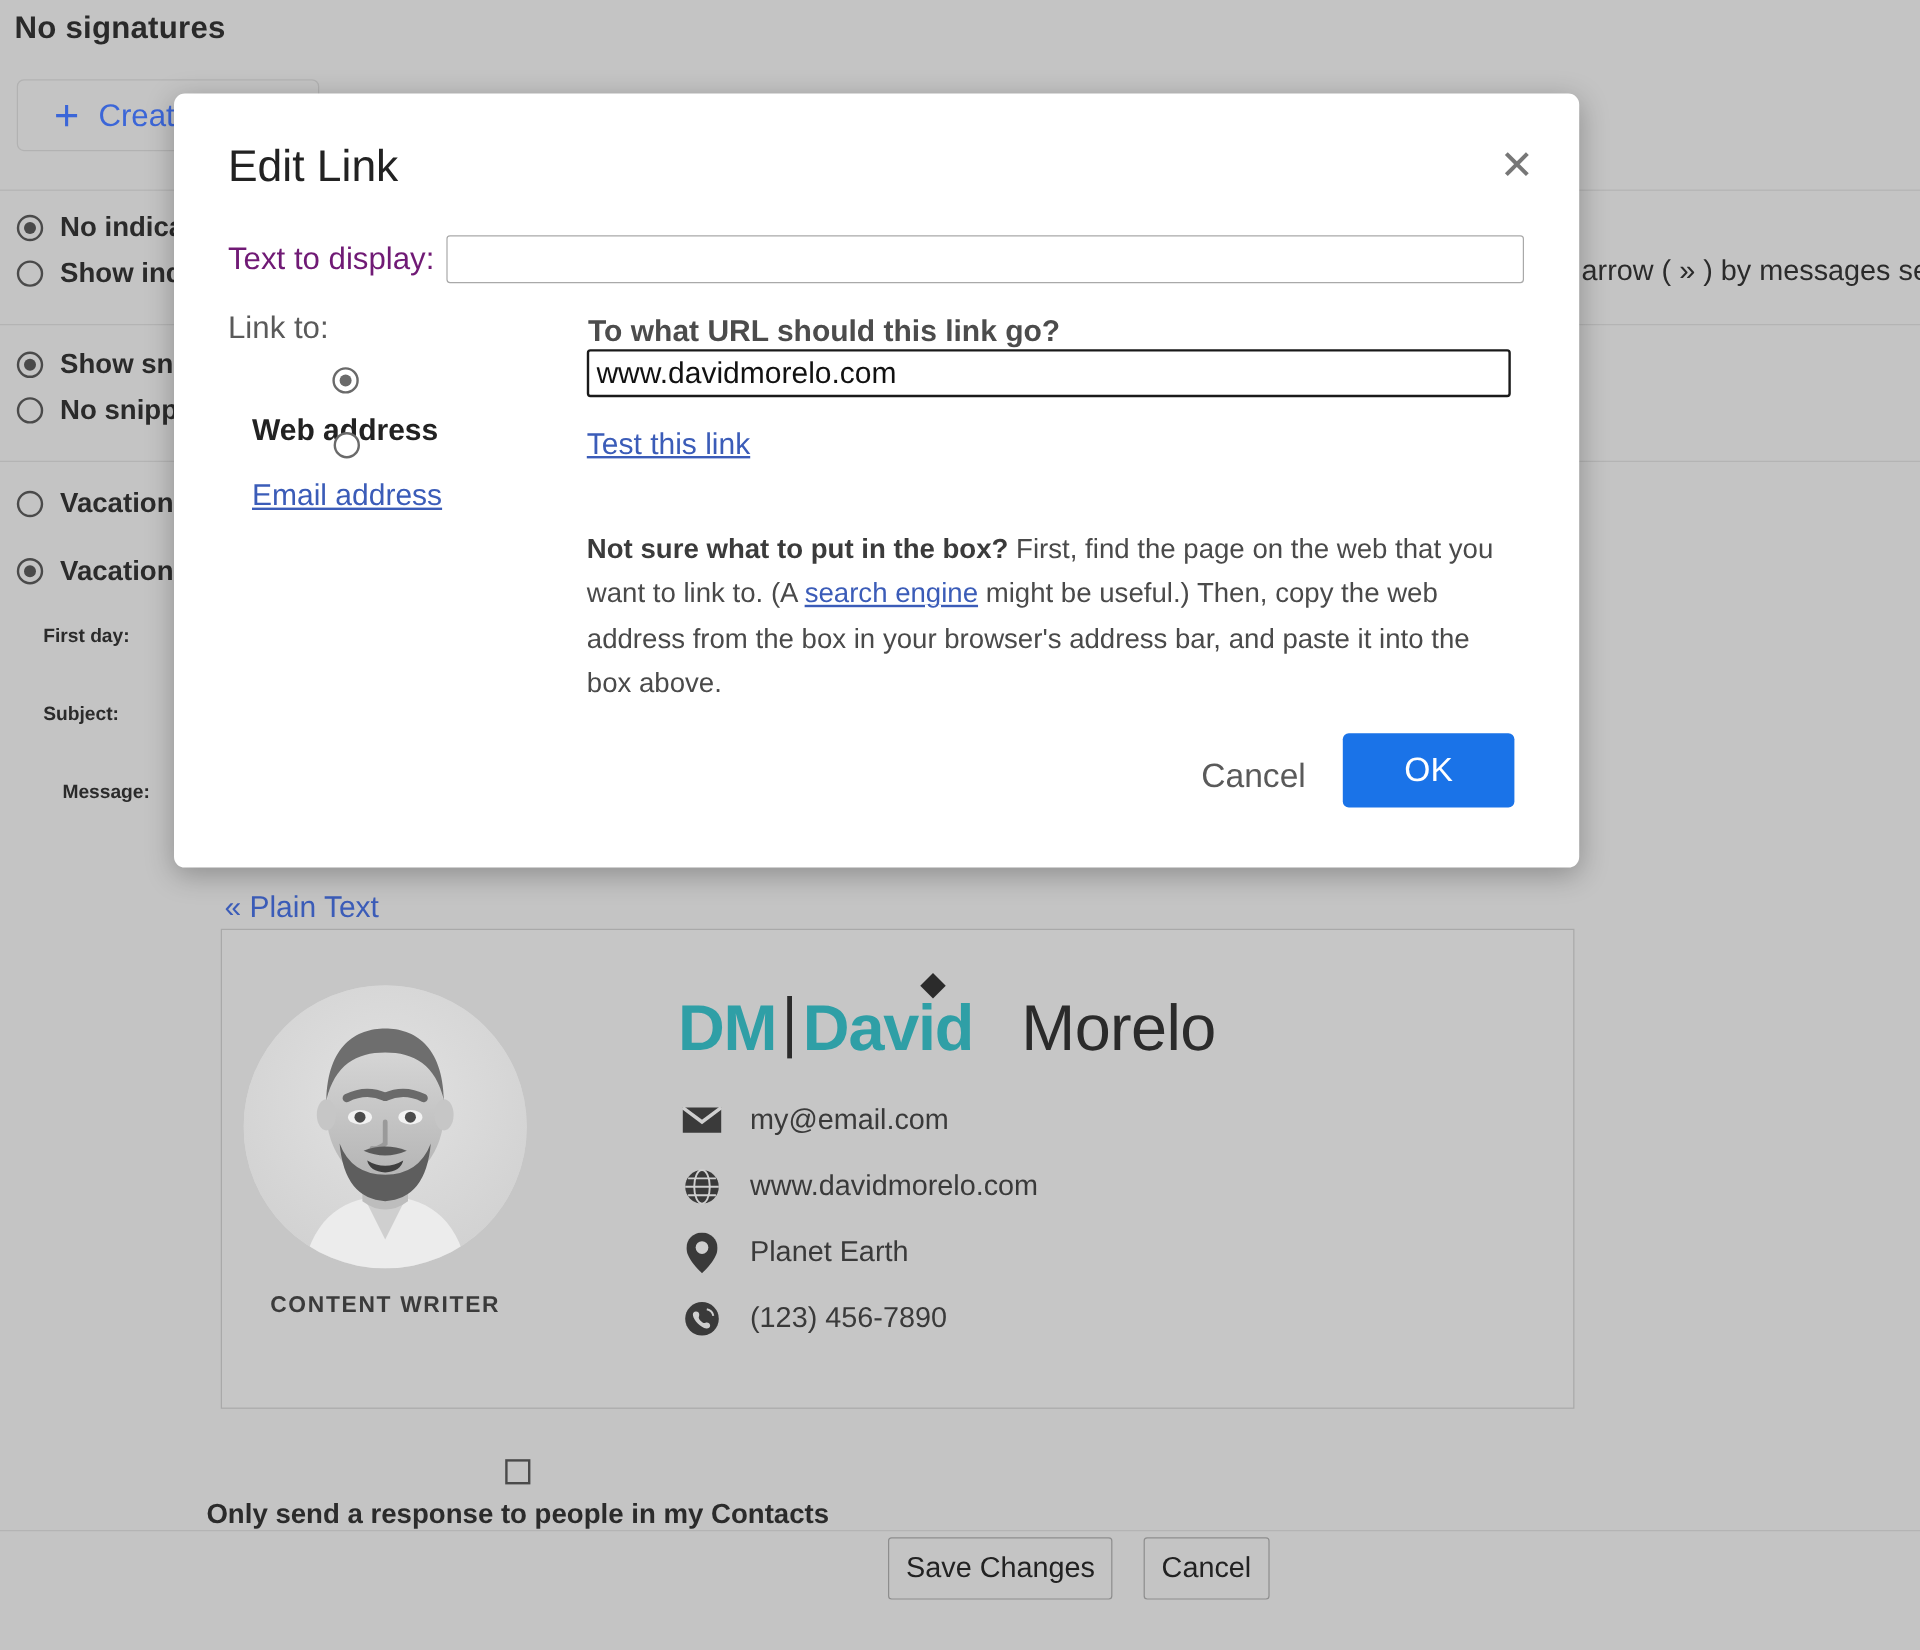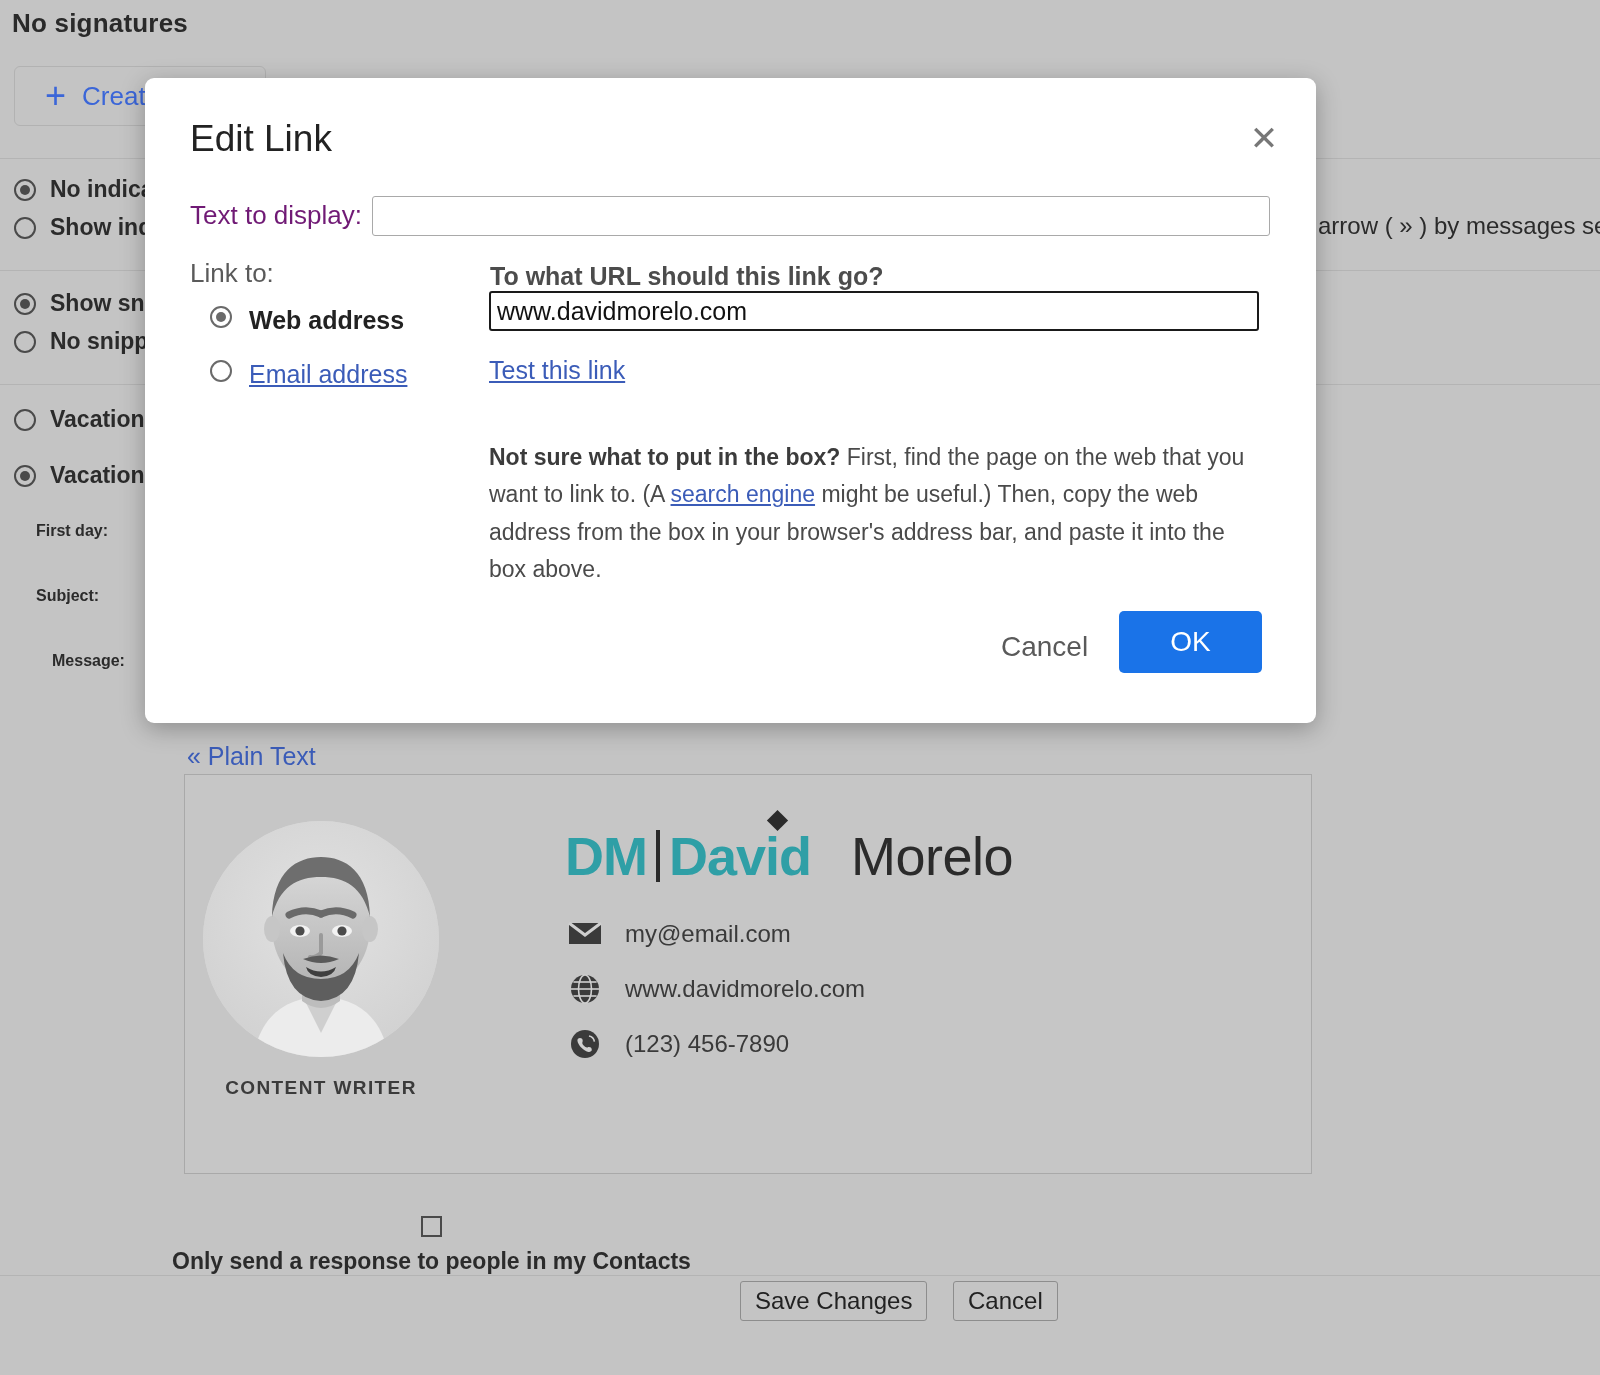--- a/index.html
+++ b/index.html
@@ -111,21 +111,21 @@
     display: flex; align-items: center; gap: 11px; flex-direction: column;
   }
   .cb {
     width: 21px; height: 21px; border: 2px solid #4a4a4a; background: transparent;
     flex: none;
   }
   .only-send-label { font-size: 23px; font-weight: bold; color: #2b2b2b; }
 
   .btn-bar { position: absolute; left: 0; top: 1281px; width: 1600px; }
   .gbtn {
-    position: absolute; height: 40px;
+    position: absolute; height: 52px;
     border: 1px solid #8d8d8d; border-radius: 3px;
     background: #c4c4c4; color: #222;
     font-size: 24px; font-family: "Liberation Sans", sans-serif;
     display: flex; align-items: center; justify-content: center;
     padding: 0 14px;
   }
 
   
   .dialog {
     position: absolute; left: 145px; top: 78px;
@@ -155,21 +155,21 @@
     border: 1px solid #a9a9a9; border-radius: 3px; background: #fff;
     font-size: 23px; padding: 0 8px; font-family: "Liberation Sans", sans-serif;
     color: #222; outline: none;
   }
 
   .linkto-label {
     position: absolute; left: 45px; top: 180px;
     font-size: 26px; color: #5a5a5a; text-align: center;
   }
   .dlg-radio-row {
-    position: absolute; display: flex; align-items: flex-start; gap: 17px;
+    position: absolute; display: flex; align-items: center; gap: 17px; flex-direction: column;
   }
   .dlg-radio {
     width: 22px; height: 22px; border-radius: 50%;
     border: 2px solid #6a6a6a; background: #fff; position: relative; flex: none;
   }
   .dlg-radio.on::after {
     content: ""; position: absolute; left: 4px; top: 4px;
     width: 10px; height: 10px; border-radius: 50%; background: #6a6a6a;
   }
   .dlg-radio-label { font-size: 25px; font-weight: bold; color: #222; }
@@ -344,20 +344,29 @@
                     <ellipse cx="15" cy="15" rx="6.5" ry="14"></ellipse>
                     <line x1="1" y1="15" x2="29" y2="15"></line>
                     <line x1="3.4" y1="8" x2="26.6" y2="8"></line>
                     <line x1="3.4" y1="22" x2="26.6" y2="22"></line>
                   </g>
                 </svg>
             </span>
             <span class="contact-text">www.davidmorelo.com</span>
           </div>
 
+          <div class="contact-row">
+            <span class="contact-icon">
+              <svg width="26" height="34" viewBox="0 0 26 34">
+                  <path d="M13 0C5.8 0 0 5.8 0 13c0 9.6 13 21 13 21s13-11.4 13-21C26 5.8 20.2 0 13 0z" fill="#3a3a3a"></path>
+                  <circle cx="13" cy="12.6" r="5.3" fill="#cfcfcf"></circle>
+                </svg>
+            </span>
+            <span class="contact-text">Planet Earth</span>
+          </div>
 
           <div class="contact-row">
             <span class="contact-icon">
               <svg width="30" height="30" viewBox="0 0 30 30">
                   <circle cx="15" cy="15" r="14" fill="#3a3a3a"></circle>
                   <path d="M10 9c3 0 3 3 2.4 4.2-.5 1 .4 2.4 1.6 3.6 1.2 1.2 2.6 2.1 3.6 1.6C18.8 17.8 21.8 17.8 21.8 20.8c0 1.4-1.6 2.4-3.2 2.2C14 22.4 8 16.4 7.4 11.8 7.2 10.2 8.4 9 10 9z" fill="#cfcfcf"></path>
                   <path d="M19 7c3 .6 5 2.8 5.4 5.6" stroke="#cfcfcf" stroke-width="1.6" fill="none"></path>
                 </svg>
             </span>
             <span class="contact-text">(123) 456-7890</span>

